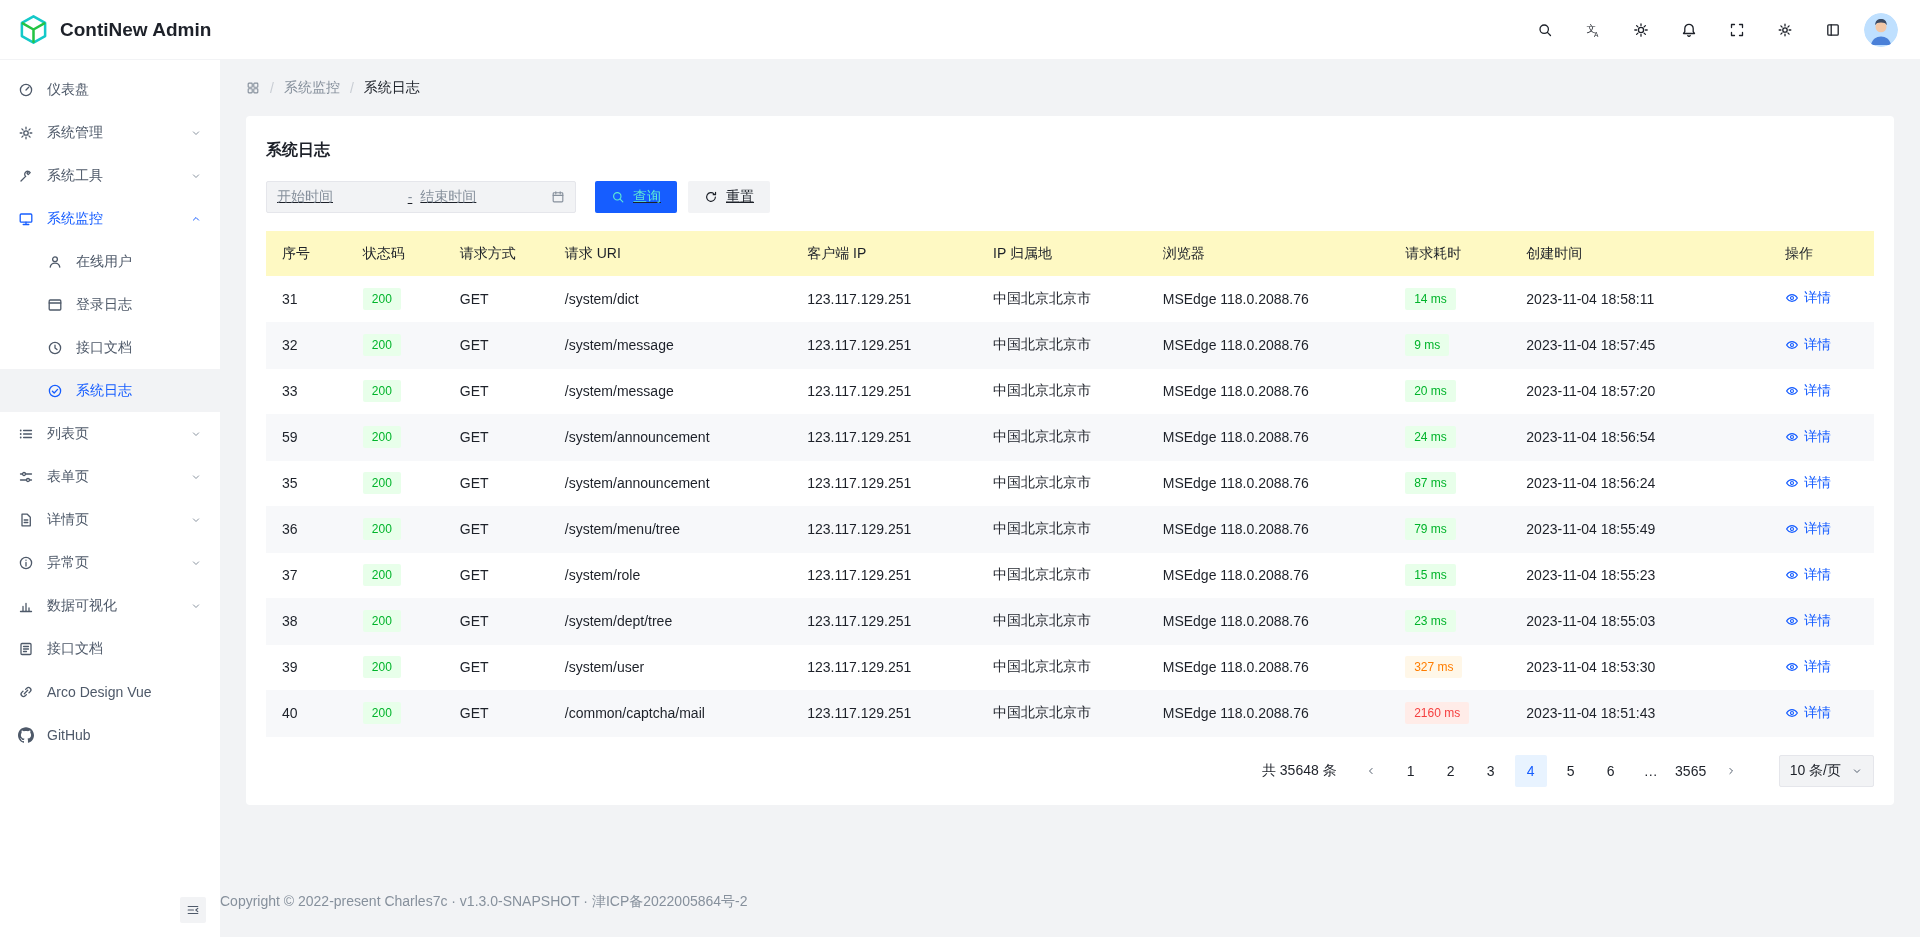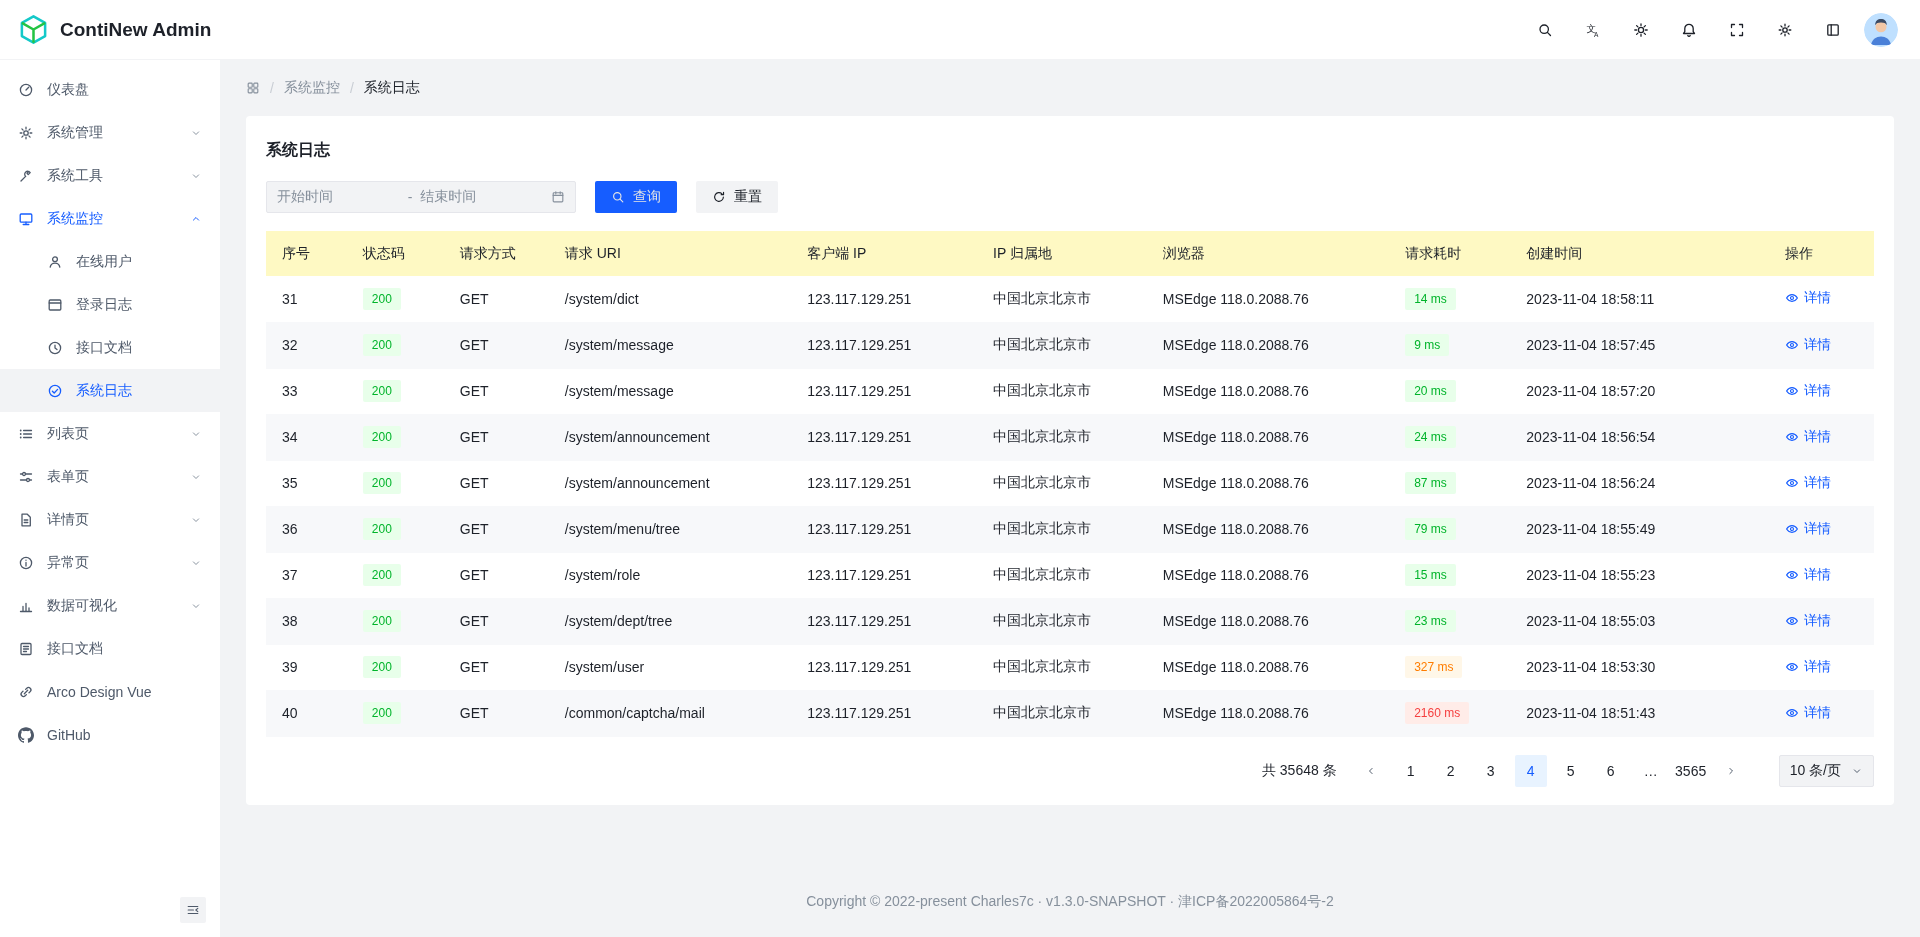--- a/index.html
+++ b/index.html
@@ -35,26 +35,26 @@
   
   main { flex:1; min-width:0; display:flex; flex-direction:column; overflow-y:auto; }
   .breadcrumb { height:56px; flex:none; display:flex; align-items:center; gap:10px; padding:0 26px; color:#86909c; }
   .breadcrumb .sep { color:#c9cdd4; }
   .breadcrumb .crumb { cursor:pointer; }
   .breadcrumb .current { color:#1d2129; }
 
   .card { background:#fff; border-radius:4px; margin:0 26px 24px; padding:20px 20px 12px; flex:none; }
   .card h2 { font-size:16px; font-weight:700; color:#1d2129; margin:4px 0 20px; }
 
-  .filter-row { display:flex; align-items:center; gap:19px; margin-bottom:18px; }
+  .filter-row { display:flex; align-items:center; gap:11px; margin-bottom:18px;text-decoration:underline; }
   .range-picker { width:310px; height:32px; background:#f2f3f5; border:1px solid #e5e6eb; border-radius:2px; display:flex; align-items:center; gap:8px; padding:0 10px; color:#86909c; cursor:pointer; }
   .range-picker .ph { flex:1; }
   .range-picker .ph.end { text-align:left; }
   .btn { height:32px; padding:0 16px; border:none; border-radius:2px; display:inline-flex; align-items:center; gap:8px; font-size:14px; cursor:pointer; }
-  .btn-primary { background:#165dff; color:#e5e5e5; }
+  .btn-primary { background:#165dff; color:#5eead4;margin-left:8px; }
   .btn-default { background:#f2f3f5; color:#1d2129; }
 
   table { width:100%; border-collapse:collapse; table-layout:fixed; }
   th, td { text-align:left; padding:0 16px; height:46px; font-size:14px; overflow:hidden; white-space:nowrap; text-overflow:ellipsis; }
   thead th { background:#fef9c3; font-weight:400; color:#1d2129; height:45px; }
   tbody tr { border-bottom:1px solid #f7f8fa; }
   tbody tr:nth-child(even) { background:#f7f8fa; }
   .badge { display:inline-block; padding:2px 9px; font-size:12px; border-radius:2px; line-height:18px; }
   .badge.green { background:#e8ffea; color:#00b42a; }
   .badge.orange { background:#fff7e8; color:#ff7d00; }
@@ -63,21 +63,21 @@
 
   .pagination { display:flex; align-items:center; justify-content:flex-end; gap:8px; padding:18px 0 6px; }
   .pg-total { margin-right:10px; color:#1d2129; }
   .page-btn { min-width:32px; height:32px; border:none; background:transparent; border-radius:2px; font-size:14px; color:#1d2129; display:flex; align-items:center; justify-content:center; cursor:pointer; }
   .page-btn.active { background:#e8f3ff; color:#165dff; }
   .nav-btn { color:#4e5969; }
   .pages { display:flex; align-items:center; gap:8px; }
   .page-size { height:32px; background:#f2f3f5; border:1px solid #e5e6eb; border-radius:2px; padding:0 10px; display:flex; align-items:center; gap:10px; color:#1d2129; cursor:pointer; margin-left:24px; }
   .page-size .chev { color:#4e5969; }
 
-  footer { margin-top:auto; text-align:center; color:#86909c; padding:34px 0 26px; }
+  footer { margin-top:auto; color:#86909c; padding:34px 0 26px; }
 </style>
 </head>
 <body>
 
 <svg width="0" height="0" style="position:absolute" aria-hidden="true">
   <defs>
     <symbol id="i-dashboard" viewBox="0 0 16 16">
         <circle cx="8" cy="8" r="5.6"></circle>
         <path d="M8 8l2.7-2.7"></path>
       </symbol>
@@ -510,21 +510,21 @@
               <a class="detail-link">
                 <svg class="ic ic14">
                       <use href="#i-eye"></use>
                     </svg>
                 <span>详情</span>
               </a>
             </td>
           </tr>
 
           <tr>
-            <td><span>34</span></td>
+            <td><span>59</span></td>
             <td><span class="badge green">200</span></td>
             <td><span>GET</span></td>
             <td><span>/system/announcement</span></td>
             <td><span>123.117.129.251</span></td>
             <td><span>中国北京北京市</span></td>
             <td><span>MSEdge 118.0.2088.76</span></td>
             <td><span class="badge green">24 ms</span></td>
             <td><span>2023-11-04 18:56:54</span></td>
             <td>
               <a class="detail-link">

